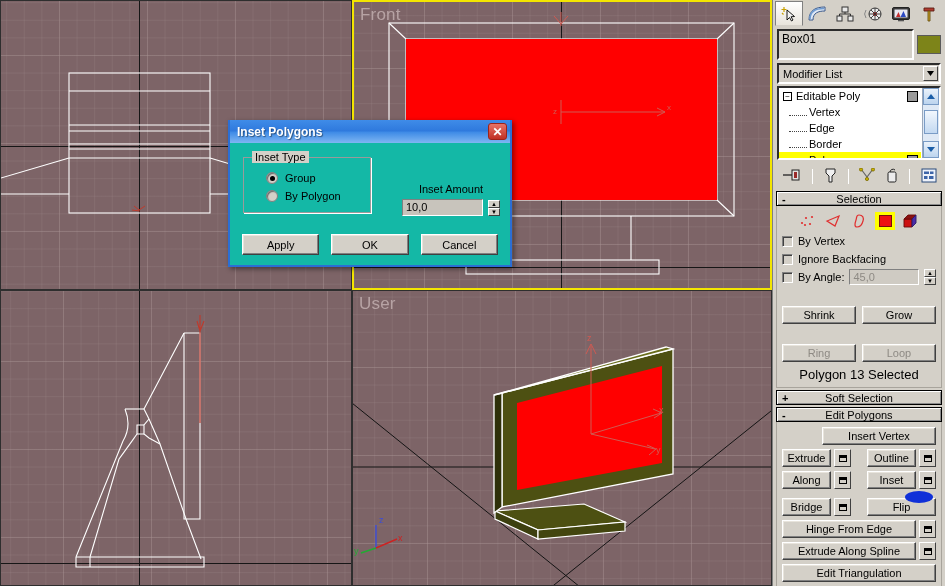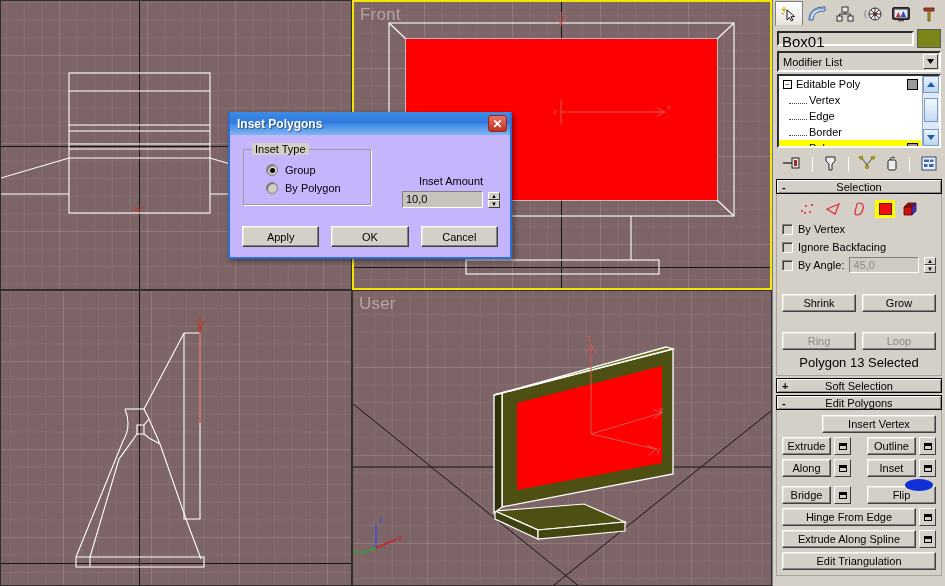--- a/index.html
+++ b/index.html
@@ -34,24 +34,24 @@
          background:#d4d0c8; border-left:1px solid #808080; overflow:hidden; }
   .cp-tabs { display:flex; height:26px; background:#d4d0c8; padding:1px 2px 0 2px; }
   .cp-tab { flex:1; height:25px; display:flex; align-items:center; justify-content:center;
      border:1px solid #d4d0c8; background:#d4d0c8; }
   .cp-tab.sel { border:1px solid #808080; border-bottom-color:#d4d0c8;
      background:linear-gradient(#fff,#e8e4dc); }
   .cp-tab svg { display:block; }
 
   .row { display:flex; align-items:center; }
   .namerow { padding:3px 4px 2px 4px; gap:3px; }
-  .namefield { flex:1; height:15px; background:#d4d0c8;
+  .namefield { flex:1; height:31px; background:#d4d0c8;
     border:2px inset #b0aca4; border-top-color:#808080; border-left-color:#808080;
     border-right-color:#fff; border-bottom-color:#fff;
-    padding:1px 3px; line-height:15px; font-size:15px; color:#000; }
+    padding:1px 3px; line-height:15px; font-size:12px; color:#000; }
   .swatch { width:24px; height:19px; background:#7d8419; border:1px solid #5a5a5a; }
 
   .modlist { margin:1px 4px 2px 4px; height:21px; position:relative;
     border:2px inset #b0aca4; border-top-color:#808080; border-left-color:#808080;
     border-right-color:#fff; border-bottom-color:#fff; background:#d4d0c8;
     display:flex; align-items:center; padding-left:4px; font-size:11px; }
   .dd-btn { position:absolute; right:1px; top:1px; width:15px; height:15px;
     background:#d4d0c8; border:1px solid #fff; border-right-color:#404040;
     border-bottom-color:#404040; display:flex; align-items:center; justify-content:center; }
 
@@ -120,22 +120,22 @@
      border-right-color:#404040; border-bottom-color:#404040;
      display:flex; align-items:center; justify-content:center; }
   .setbtn i { display:block; width:8px; height:7px; border:1px solid #000;
      border-top-width:3px; background:#d4d0c8; }
   .wide { display:flex; gap:5px; margin-top:4px; }
   .wide .btn { flex:1; }
   .annot { position:absolute; right:3px; top:0; width:28px; height:12px;
      background:#1030d8; border-radius:50%; }
 
   
-  #dlg { position:absolute; left:228px; top:112px; width:284px; height:147px;
-     background:#c4b5fd; border:2px solid #2b6ed4; border-top:none; z-index:50;
+  #dlg { position:absolute; left:228px; top:120px; width:284px; height:147px;
+     background:#14b8a6; border:2px solid #2b6ed4; border-top:none; z-index:50;
      box-shadow:2px 2px 5px rgba(0,0,0,.45); }
   #dlg .tbar { height:23px; background:linear-gradient(180deg,#3f8ce8 0%,#2f79dd 48%,#3d8ae6 52%,#7fb6f2 100%);
      display:flex; align-items:center; padding:0 3px 0 7px; }
   #dlg .ttl { flex:1; color:#fff; font-size:12px; font-weight:bold;
      text-shadow:1px 1px 1px rgba(0,0,0,.45); }
   #dlg .x { width:19px; height:17px; border-radius:3px;
      background:linear-gradient(#e87367,#c03024); border:1px solid #9e2319;
      color:#fff; font-size:12px; font-weight:bold; display:flex;
      align-items:center; justify-content:center; line-height:12px; }
   #dlg .body { position:relative; height:124px; padding:8px 10px; }

